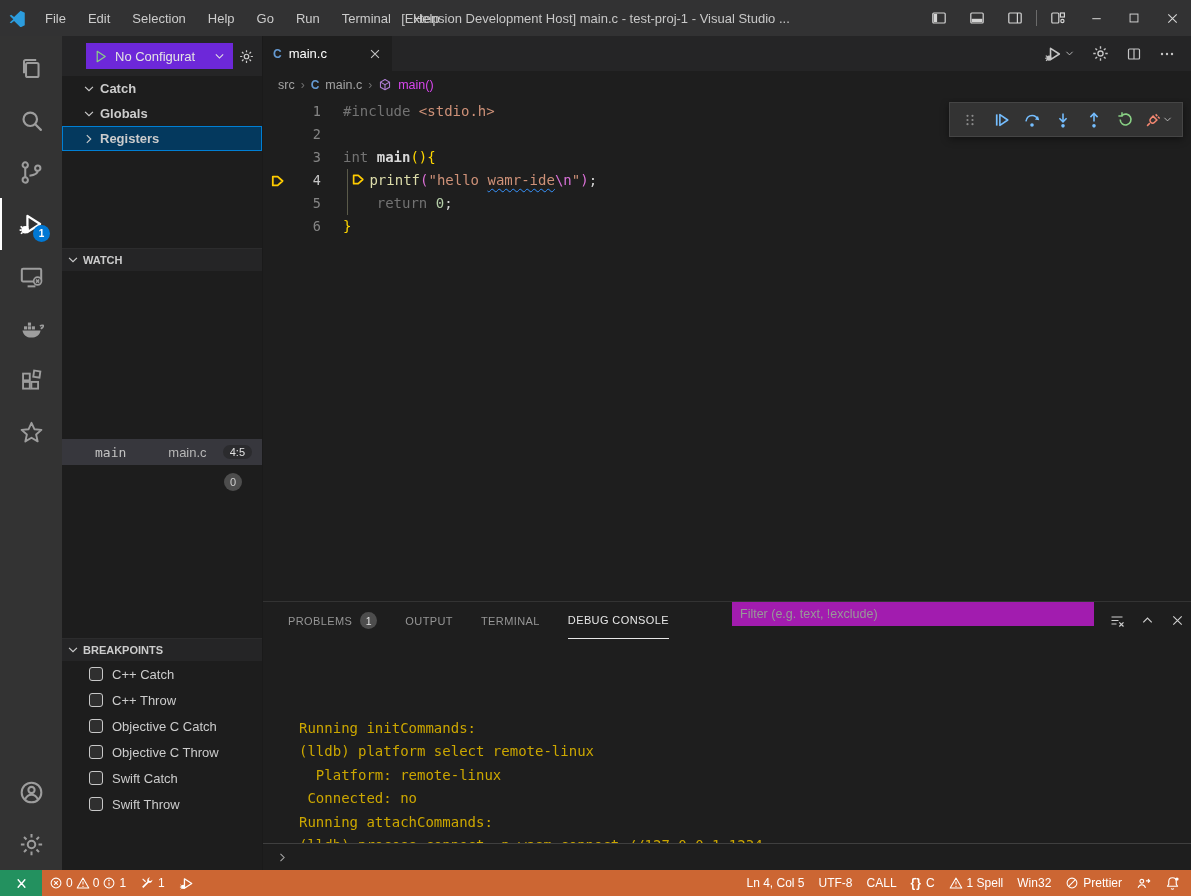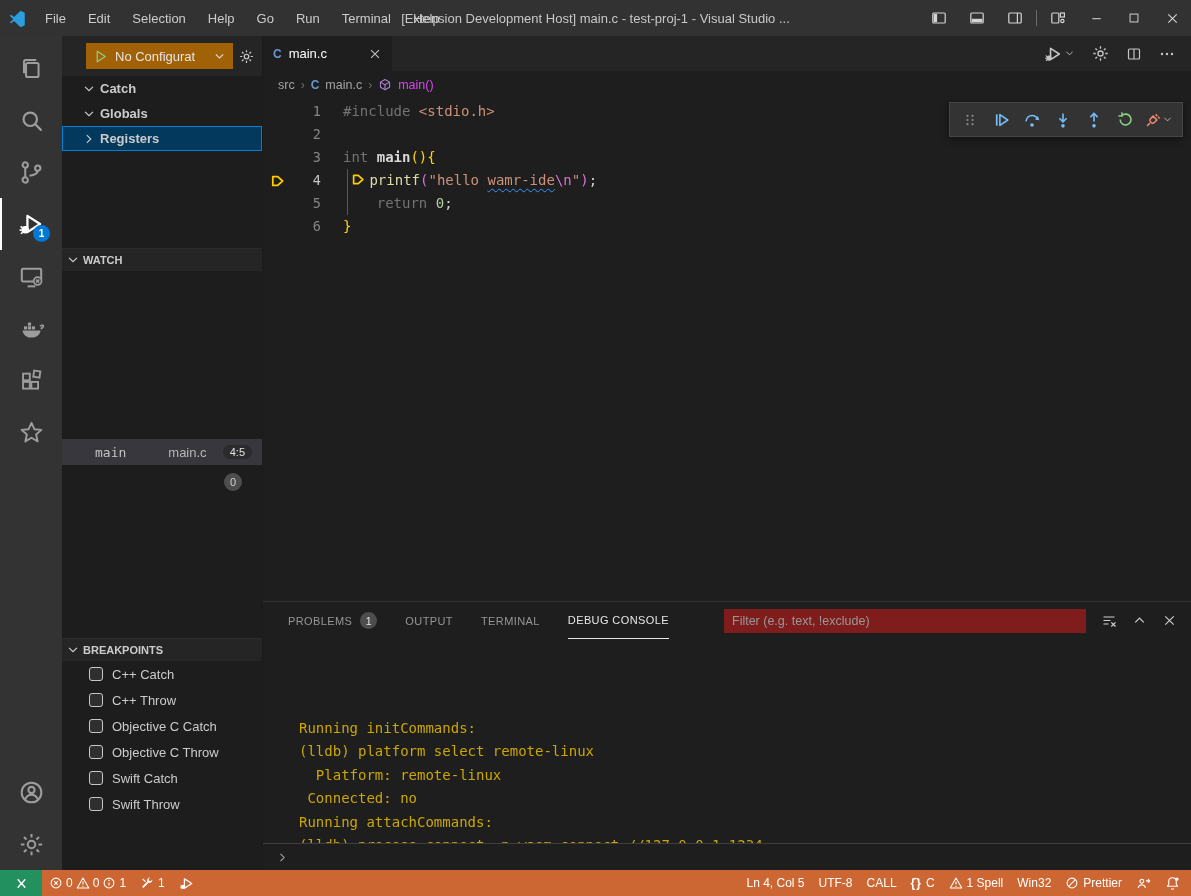--- a/index.html
+++ b/index.html
@@ -25,21 +25,21 @@
   
   .activitybar { width:62px; background:#333333; display:flex; flex-direction:column; align-items:stretch; padding-top:6px; }
   .act-item { height:52px; display:flex; align-items:center; justify-content:center; color:#9d9d9d; position:relative; }
   .act-item.active { color:#ffffff; box-shadow:inset 2px 0 0 #ffffff; }
   .act-badge { position:absolute; right:12px; bottom:8px; min-width:17px; height:17px; border-radius:50%; background:#0078d4; color:#fff; font-size:10px; display:flex; align-items:center; justify-content:center; font-weight:700; }
   .act-spacer { flex:1; }
 
   
   .sidebar { width:200px; background:#252526; display:flex; flex-direction:column; font-size:13px; min-height:0; }
   .debug-bar { flex:0 0 40px; display:flex; align-items:center; padding:0 8px 0 24px; gap:6px; }
-  .cfg-select { flex:1; height:26px; background:#a16207; display:flex; align-items:center; gap:7px; padding:0 7px; color:#e4e4e4; font-size:13px; cursor:pointer; min-width:0; }
+  .cfg-select { flex:1; height:26px; background:#6d28d9; display:flex; align-items:center; gap:7px; padding:0 7px; color:#e4e4e4; font-size:13px; cursor:pointer; min-width:0; }
   .cfg-select .lbl { flex:1; white-space:nowrap; overflow:hidden; }
   .sec-header { flex:0 0 23px; display:flex; align-items:center; gap:3px; padding:0 6px 0 4px; font-size:11px; font-weight:700; color:#cccccc; background:#252526; border-top:1px solid #3c3c3c55; }
   .sec-desc { font-size:10px; font-weight:700; color:#b9b9b9; margin-left:8px; white-space:nowrap; overflow:hidden; }
   .sec-body { background:#1d1d1d; overflow:hidden; }
   .var-row { height:25px; display:flex; align-items:center; gap:4px; padding-left:20px; color:#cccccc; cursor:pointer; }
   .var-row.selected { background:#04395e; box-shadow:inset 0 0 0 1px #007fd4; font-weight:700; }
   .cs-frame { height:26px; background:#37373d; display:flex; align-items:center; padding:0 10px 0 33px; cursor:pointer; }
   .cs-fn { font-family:"DejaVu Sans Mono",monospace; font-size:13px; color:#c3c3c3; }
   .cs-file { margin-left:42px; color:#b7b7b7; }
   .cs-pos { margin-left:auto; background:#2b2b2e; border-radius:9px; padding:1px 7px; font-size:11px; color:#e2e2e2; }
@@ -75,25 +75,25 @@
   .tk-br1 { color:#ffd700; } .tk-br2 { color:#da70d6; } .tk-esc { color:#d670d6; }
   .tk-main { color:#d8d8d8; font-weight:700; }
   .tk-squiggle { text-decoration:underline wavy #3794ff 1px; text-underline-offset:3px; }
 
   .dbg-toolbar { position:absolute; top:4px; right:8px; height:35px; background:#333333; border:1px solid #454545; box-shadow:0 2px 8px rgba(0,0,0,.45); display:flex; align-items:center; padding:0 7px; gap:5px; }
   .dbg-btn { width:26px; height:26px; display:flex; align-items:center; justify-content:center; cursor:pointer; }
   .c-blue { color:#75beff; } .c-green { color:#89d185; } .c-red { color:#f48771; } .c-grip { color:#8a8a8a; }
 
   
   .panel { flex:0 0 269px; border-top:1px solid #333; display:flex; flex-direction:column; background:#1e1e1e; min-height:0; }
-  .panel-header { flex:0 0 37px; display:flex; align-items:center; padding:0 14px 0 25px; }
+  .panel-header { flex:0 0 37px; display:flex; padding:0 6px 0 25px; }
   .ptab { font-size:11px; letter-spacing:.4px; color:#969696; margin-right:28px; height:37px; display:flex; align-items:center; gap:8px; cursor:pointer; text-transform:uppercase; }
   .ptab.active { color:#e7e7e7; border-bottom:1px solid #e7e7e7; }
   .ptab-badge { min-width:17px; height:17px; border-radius:50%; background:#4d4d4d; color:#e4e4e4; display:flex; align-items:center; justify-content:center; font-size:10.5px; }
-  .pfilter { margin-left:auto; width:362px; height:24px; background:#7f1d1d; border:0; outline:0; color:#cccccc; font-size:12.5px; padding:0 8px; font-family:"Liberation Sans",sans-serif; }
+  .pfilter { margin-left:auto; width:362px; height:24px; background:#a21caf; border:0; outline:0; color:#cccccc; font-size:12.5px; padding:0 8px; font-family:"Liberation Sans",sans-serif; }
   .pfilter::placeholder { color:#989898; }
   .panel-actions { display:flex; align-items:center; gap:15px; margin-left:15px; color:#cfcfcf; }
   .console { flex:1; padding:7px 0 0 36px; font-family:"DejaVu Sans Mono",monospace; font-size:14px; line-height:23.5px; color:#cca700; white-space:pre; overflow:hidden; }
   .console-input { flex:0 0 27px; border-top:1px solid #3f3f3f; display:flex; align-items:center; padding-left:13px; color:#a8a8a8; }
 
   
   .statusbar { flex:0 0 26px; background:#cc6633; display:flex; align-items:stretch; color:#ffffff; font-size:12px; }
   .sb-remote { width:42px; background:#23915f; display:flex; align-items:center; justify-content:center; }
   .sb-item { display:flex; align-items:center; gap:4px; padding:0 7px; white-space:nowrap; cursor:pointer; }
   .sb-right { margin-left:auto; display:flex; align-items:stretch; }

